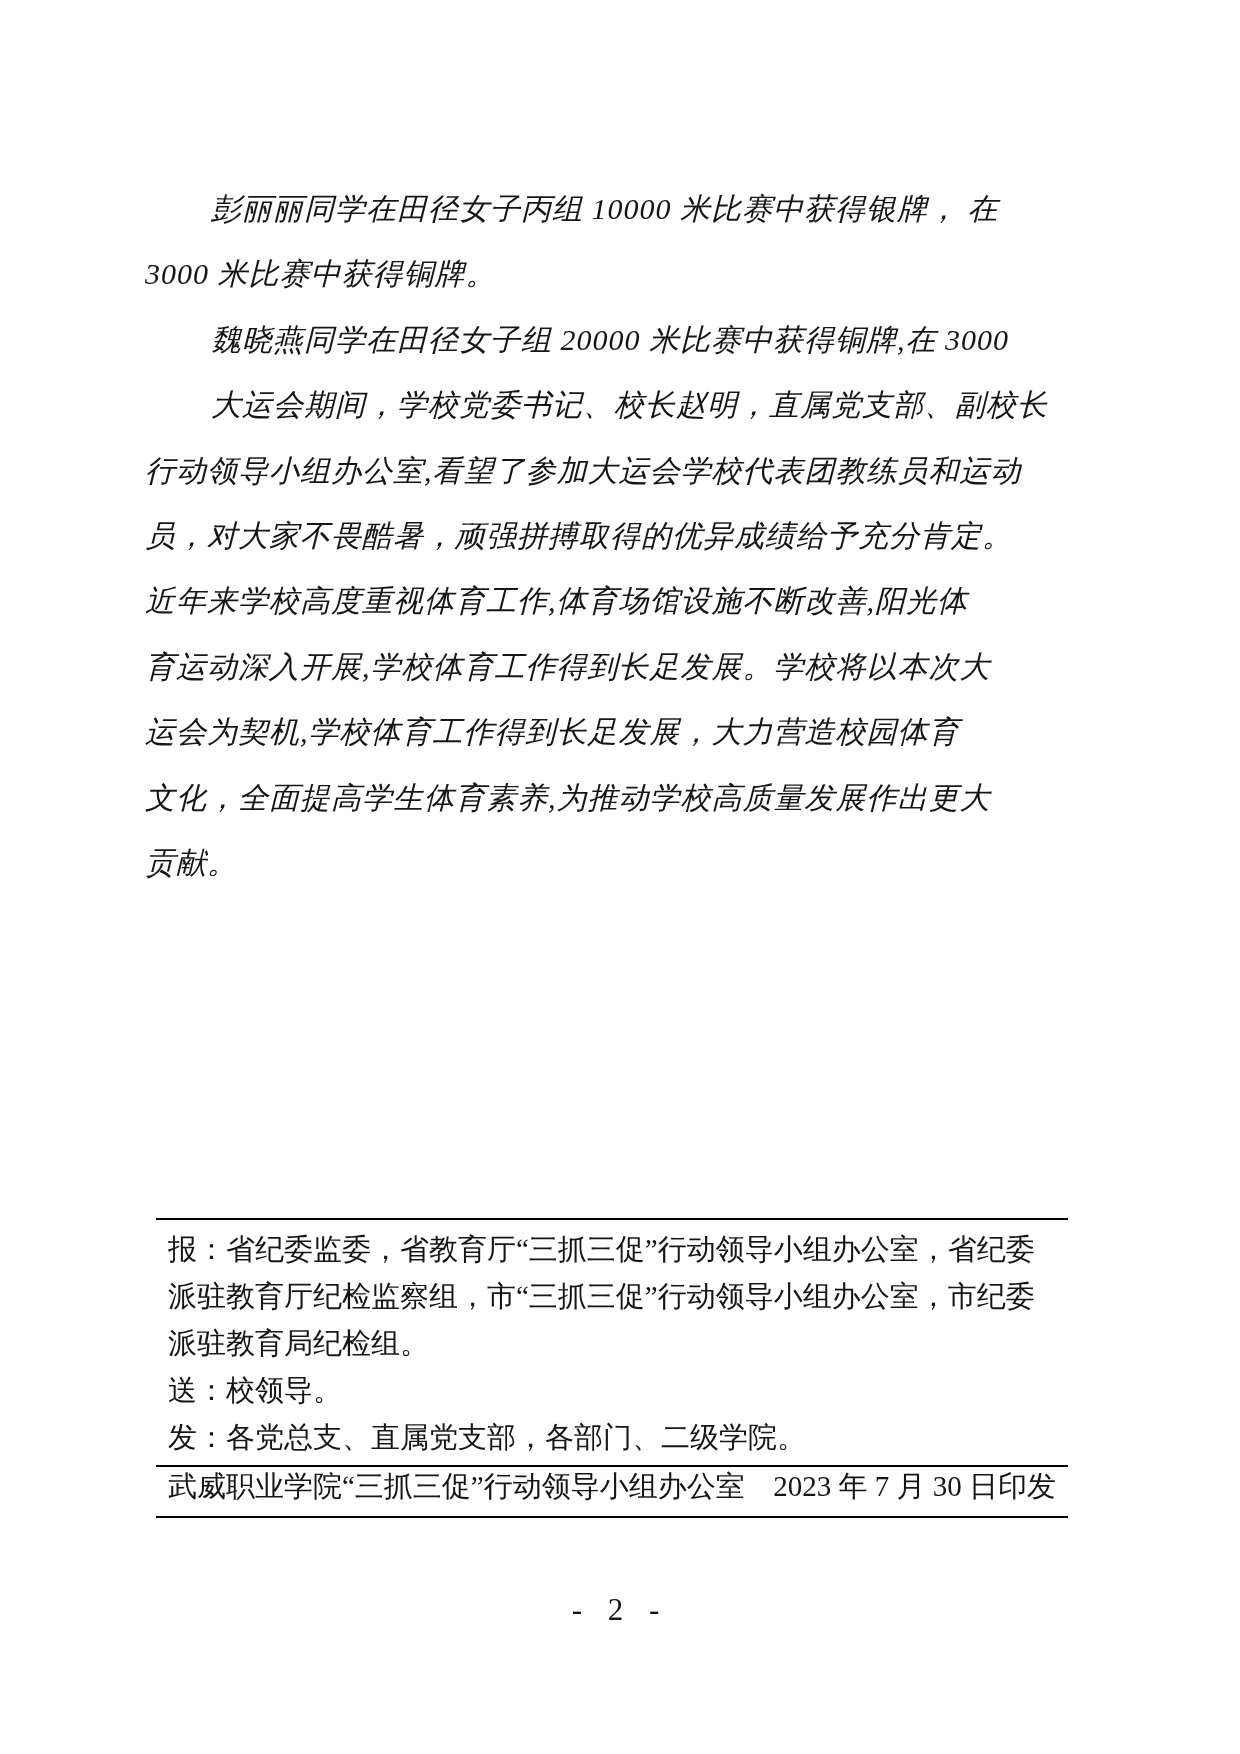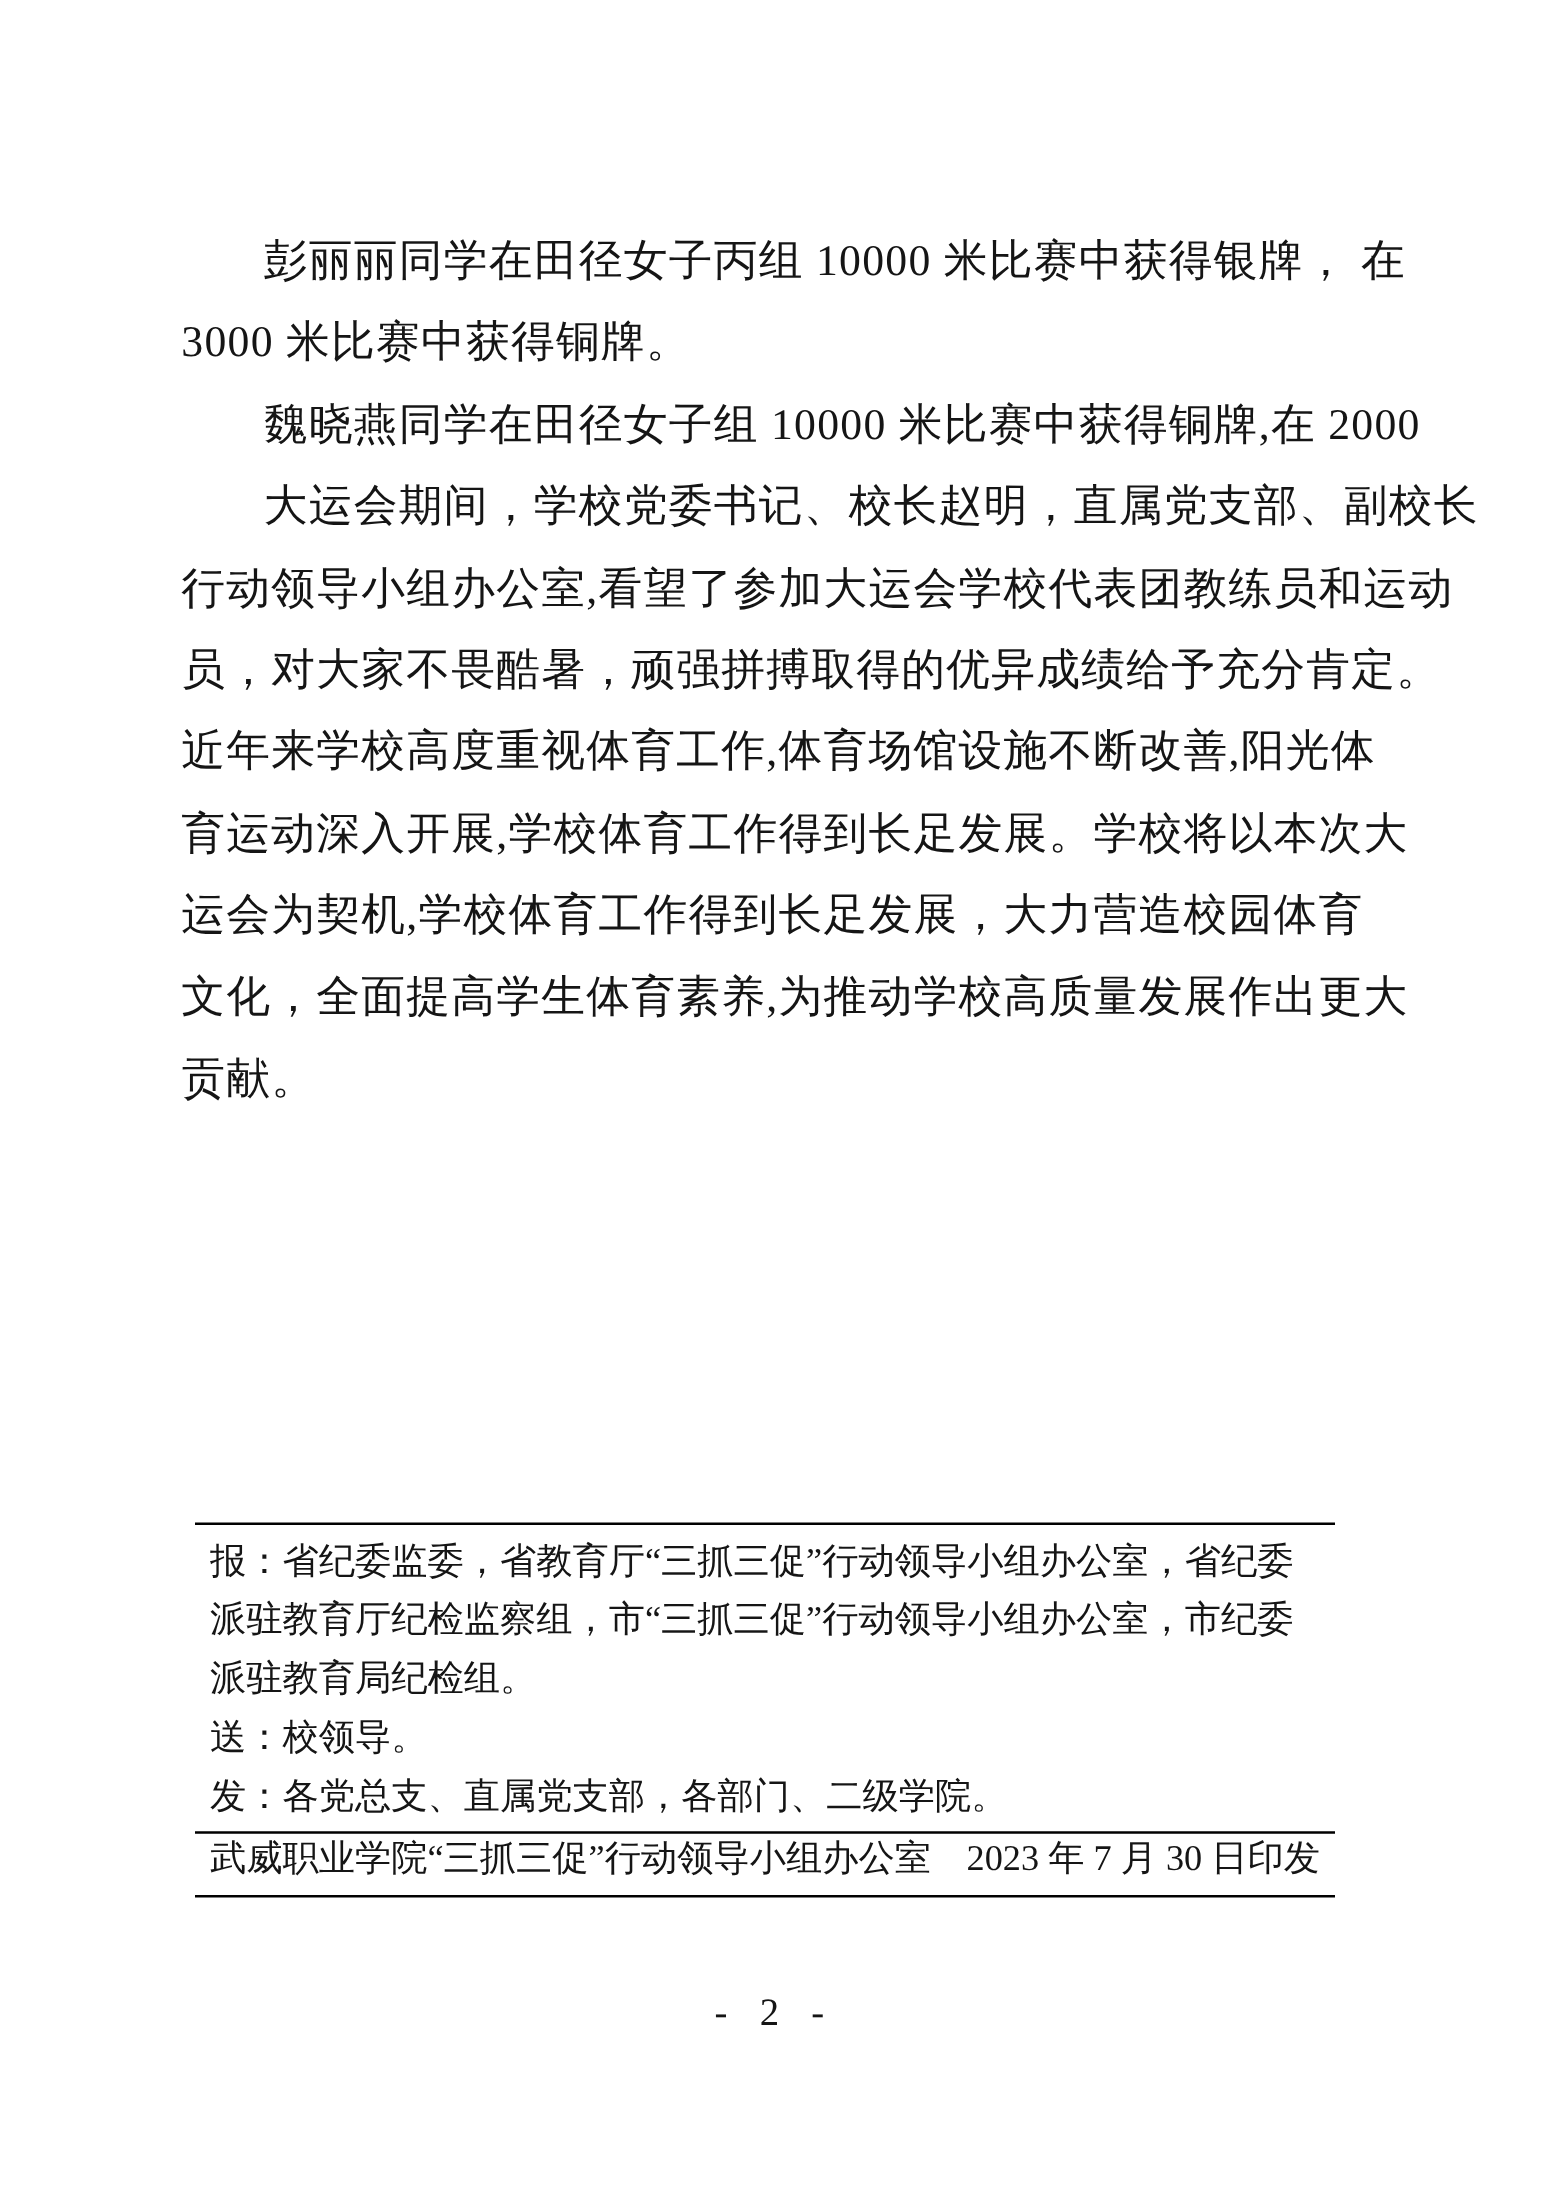--- a/index.html
+++ b/index.html
@@ -14,24 +14,25 @@
   }
   
   .doc-body {
     position: absolute;
     left: 145px;
     top: 176px;
     width: 958px;
   }
   .line {
     margin: 0;
-    font-size: 35px;
+    font-size: 30px;
     line-height: 65.4px;
     letter-spacing: 1px;
     white-space: nowrap;
+    font-style: italic;
   }
   .indent { padding-left: 66px; }
 
   
   .version-note {
     position: absolute;
     left: 156px;
     top: 1218px;
     width: 912px;
     border-top: 2px solid #000000;
@@ -67,21 +68,21 @@
   }
 </style>
 </head>
 <body>
 
 <div class="page">
 
   <main class="doc-body">
     <p class="line indent">彭丽丽同学在田径女子丙组 10000 米比赛中获得银牌， 在</p>
     <p class="line">3000 米比赛中获得铜牌。</p>
-    <p class="line indent">魏晓燕同学在田径女子组 10000 米比赛中获得铜牌,在 2000</p>
+    <p class="line indent">魏晓燕同学在田径女子组 20000 米比赛中获得铜牌,在 3000</p>
     <p class="line indent">大运会期间，学校党委书记、校长赵明，直属党支部、副校长</p>
     <p class="line">行动领导小组办公室,看望了参加大运会学校代表团教练员和运动</p>
     <p class="line">员，对大家不畏酷暑，顽强拼搏取得的优异成绩给予充分肯定。</p>
     <p class="line">近年来学校高度重视体育工作,体育场馆设施不断改善,阳光体</p>
     <p class="line">育运动深入开展,学校体育工作得到长足发展。学校将以本次大</p>
     <p class="line">运会为契机,学校体育工作得到长足发展，大力营造校园体育</p>
     <p class="line">文化，全面提高学生体育素养,为推动学校高质量发展作出更大</p>
     <p class="line">贡献。</p>
   </main>
 

